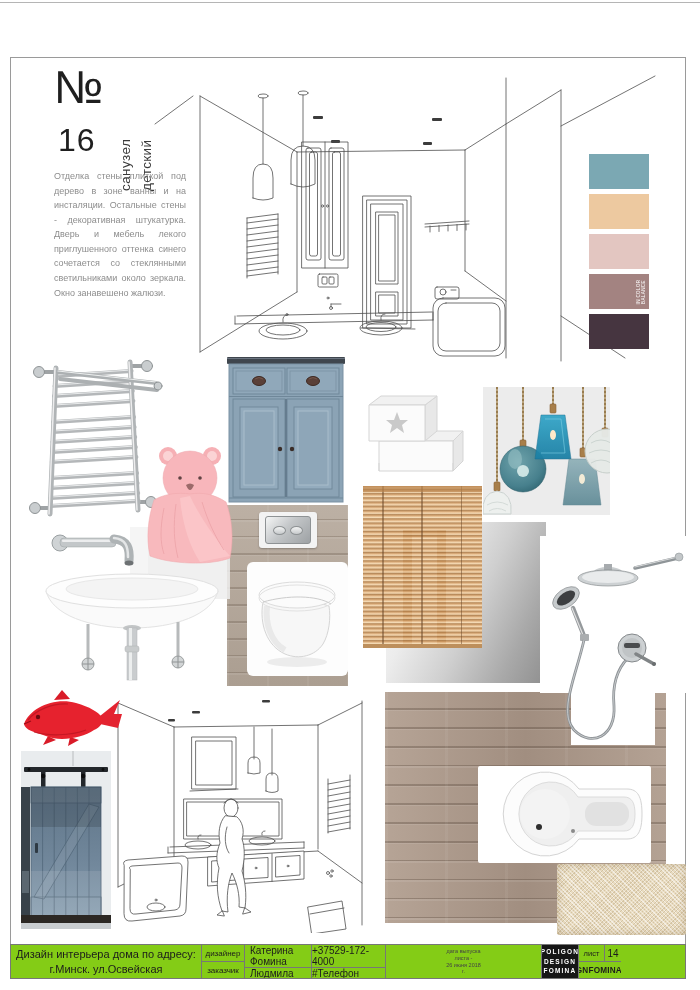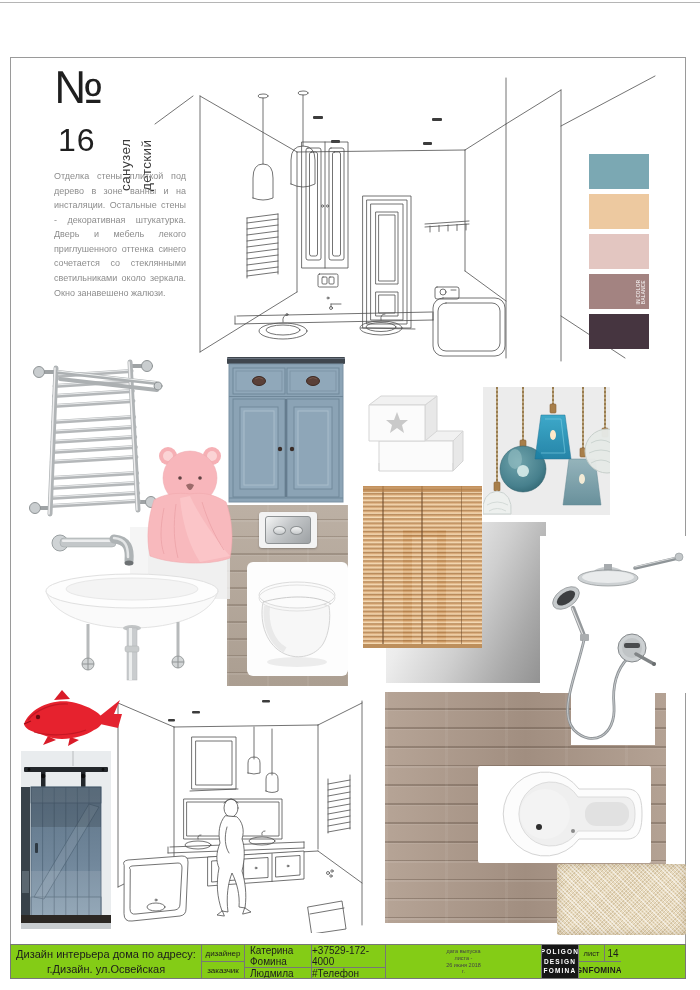--- a/index.html
+++ b/index.html
@@ -490,21 +490,21 @@
         <circle cx="92" cy="62" r="2" fill="#8a8a8a"></circle>
       </svg>
     </div>
   </div>
 
   <div class="abs carpet" style="left:557px;top:864px;width:129px;height:71px;z-index:3"></div>
 
   <div class="footer">
     <div class="fcell address">
       <div>Дизайн интерьера  дома по адресу:</div>
-      <div>г.Дизайн. ул.Освейская</div>
+      <div>г.Минск. ул.Освейская</div>
     </div>
     <div class="fcell two">
       <div class="sub lbl">дизайнер</div>
       <div class="sub lbl b0">заказчик</div>
     </div>
     <div class="fcell two">
       <div class="sub nm">Катерина Фомина</div>
       <div class="sub nm b0">Людмила</div>
     </div>
     <div class="fcell two">

